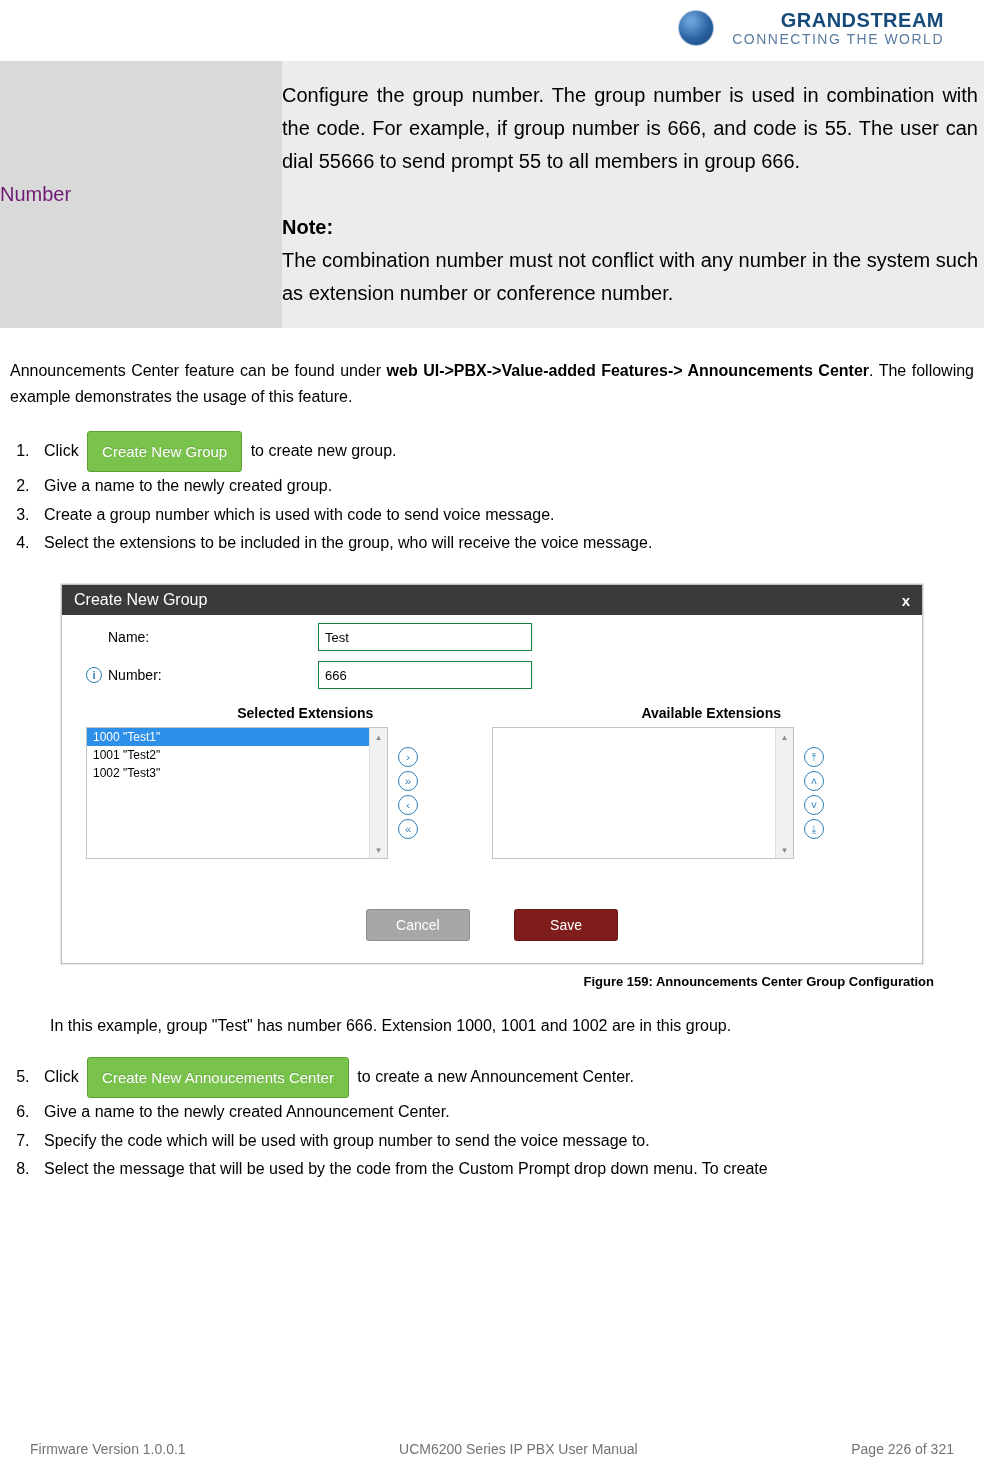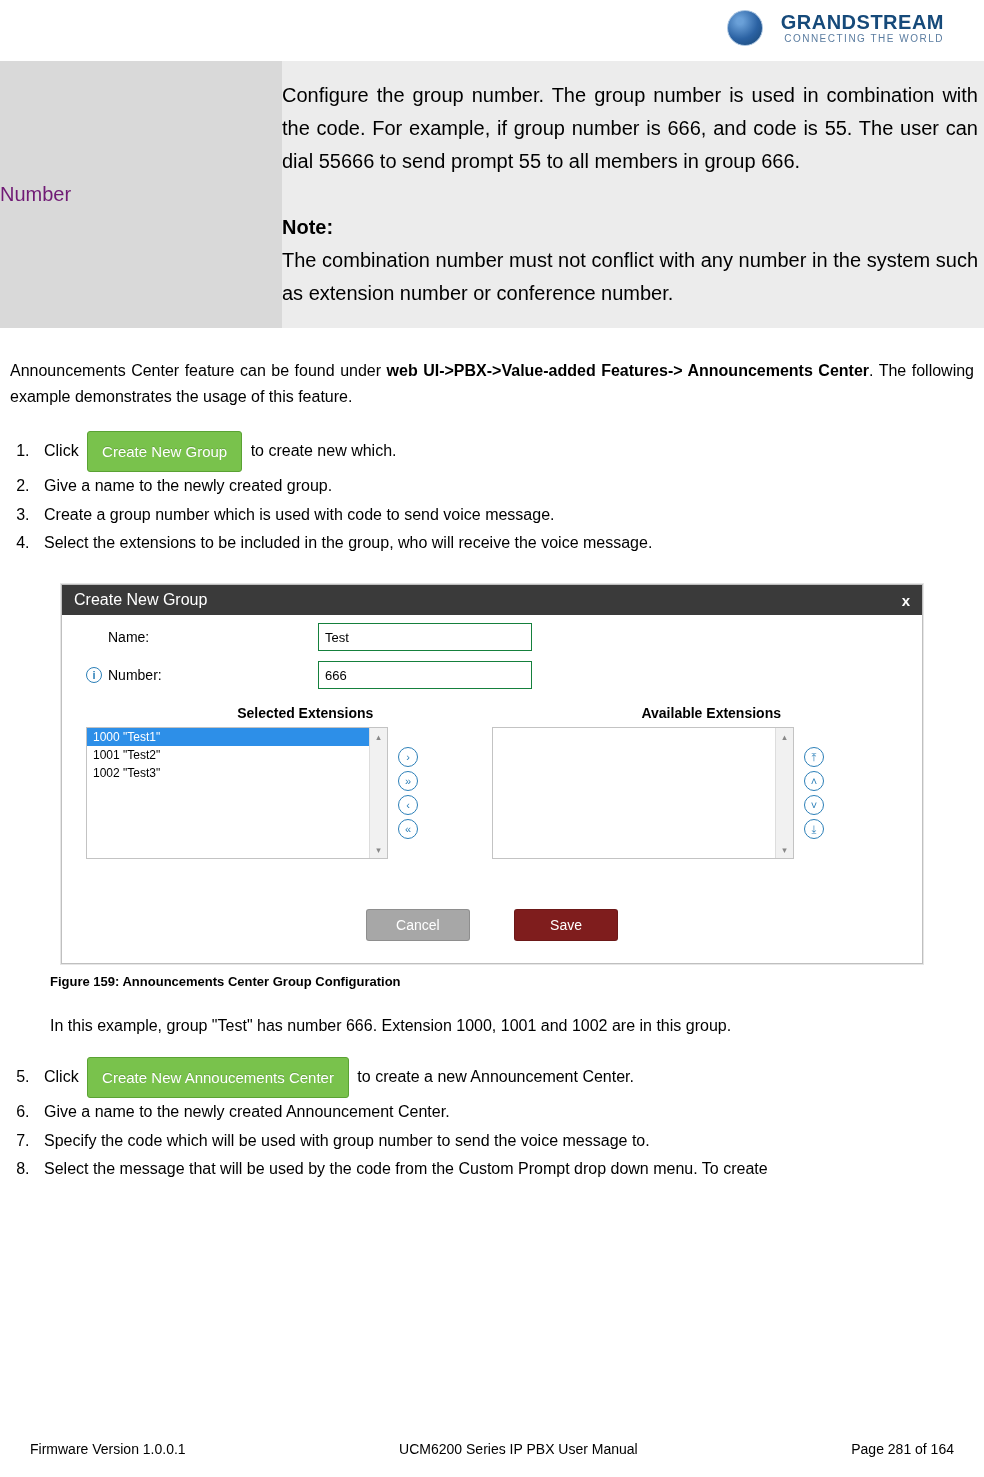--- a/index.html
+++ b/index.html
@@ -32,21 +32,21 @@
     height: 34px;
     border-radius: 50%;
     background: radial-gradient(circle at 35% 30%, #6aa0d8 10%, #2b62a3 55%, #184571 100%);
     position: relative;
     border:1px solid #a9c4e0;
   }
   .logo-text {
     display: flex; flex-direction: column; line-height:1;
   }
   .logo-name { font-weight: bold; color:#164a7a; font-size:20px; letter-spacing:0.5px;}
-  .logo-tag { font-size:10px; color:#5a7ca0; letter-spacing:1.5px; margin-top:2px;}
+  .logo-tag { font-size:14px; color:#5a7ca0; letter-spacing:1.5px; margin-top:2px;}
   .param-table {
     width: 100%;
     border-collapse: collapse;
     margin-top: 12px;
   }
   .param-table td {
     vertical-align: middle;
     padding: 18px 12px 18px 0;
     font-size: 20px;
     line-height: 1.65;
@@ -152,26 +152,26 @@
     font-size:11px; background:#fff;
   }
   .dialog-actions { text-align:center; padding:50px 0 14px 0;}
   .btn {
     display:inline-block; min-width:70px; text-align:center;
     color:#fff; border-radius:3px; padding:7px 16px; font-size:14px;
     margin:0 20px; border:1px solid rgba(0,0,0,0.15);
   }
   .btn-cancel { background:#a7a7a7;}
   .btn-save { background:#7f1d1d;}
-  .figure-caption { text-align:left; font-size:13px; font-weight:bold; margin:10px 0 6px 0;}
+  .figure-caption { text-align:right; font-size:13px; font-weight:bold; margin:10px 0 6px 0;}
   .mid-para { padding:0 50px; font-size:16px; line-height:1.6; margin:24px 0 10px 0;}
   .footer {
     position:absolute; bottom:20px; left:0; right:0;
     display:flex; justify-content:space-between;
-    padding:0 30px; font-size:14px; color:#000000;
+    padding:0 30px; font-size:14px; color:#737373;
   }
   .x-icon { font-size:15px; font-weight:bold; cursor:default;}
 </style>
 </head>
 <body>
 
 <div class="page">
 
   <div class="logo-row">
     <div class="logo">
@@ -198,21 +198,21 @@
     </table>
 
   <p class="body-para">
     <span>Announcements Center feature can be found under </span><strong>web UI-&gt;PBX-&gt;Value-added Features-&gt; Announcements Center</strong><span>. The following example demonstrates the usage of this feature.</span>
   </p>
 
   <ol class="steps">
     <li>
       <span>Click </span>
       <span class="inline-btn">Create New Group</span>
-      <span> to create new which.</span>
+      <span> to create new group.</span>
     </li>
     <li>Give a name to the newly created group.</li>
     <li>Create a group number which is used with code to send voice message.</li>
     <li>Select the extensions to be included in the group, who will receive the voice message.</li>
   </ol>
 
   <div class="figure-wrap">
     <div class="dialog-box">
       <div class="dialog-titlebar">
         <span>Create New Group</span>
@@ -286,16 +286,16 @@
       <span> to create a new Announcement Center.</span>
     </li>
     <li>Give a name to the newly created Announcement Center.</li>
     <li>Specify the code which will be used with group number to send the voice message to.</li>
     <li>Select the message that will be used by the code from the Custom Prompt drop down menu. To create</li>
   </ol>
 
   <div class="footer">
     <span>Firmware Version 1.0.0.1</span>
     <span>UCM6200 Series IP PBX User Manual</span>
-    <span>Page 281 of 164</span>
+    <span>Page 226 of 321</span>
   </div>
 
 </div>
 
 </body></html>

